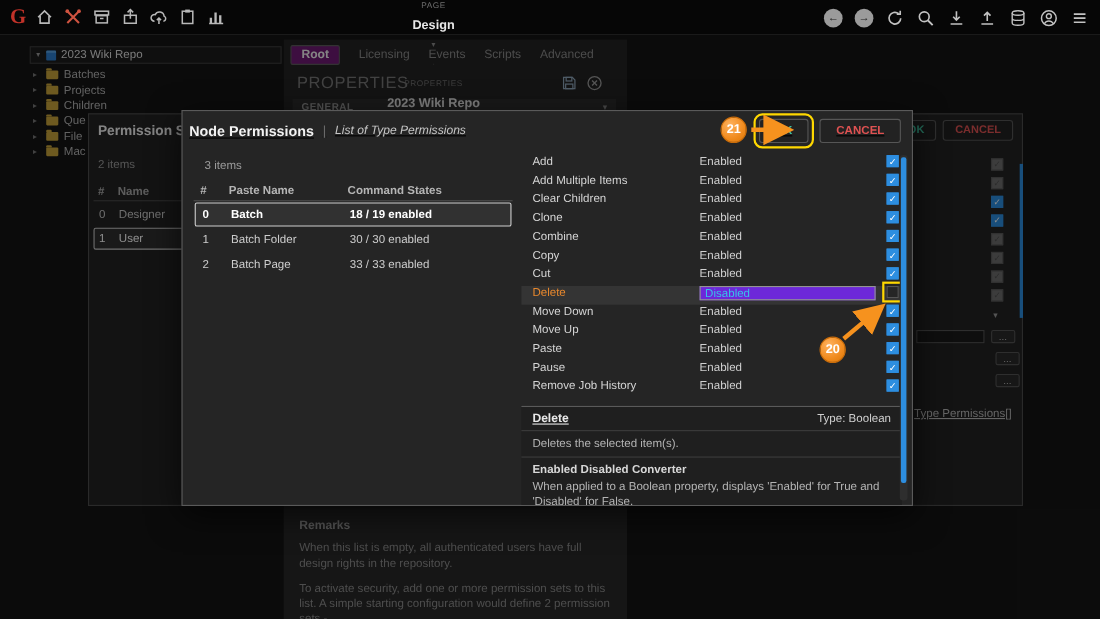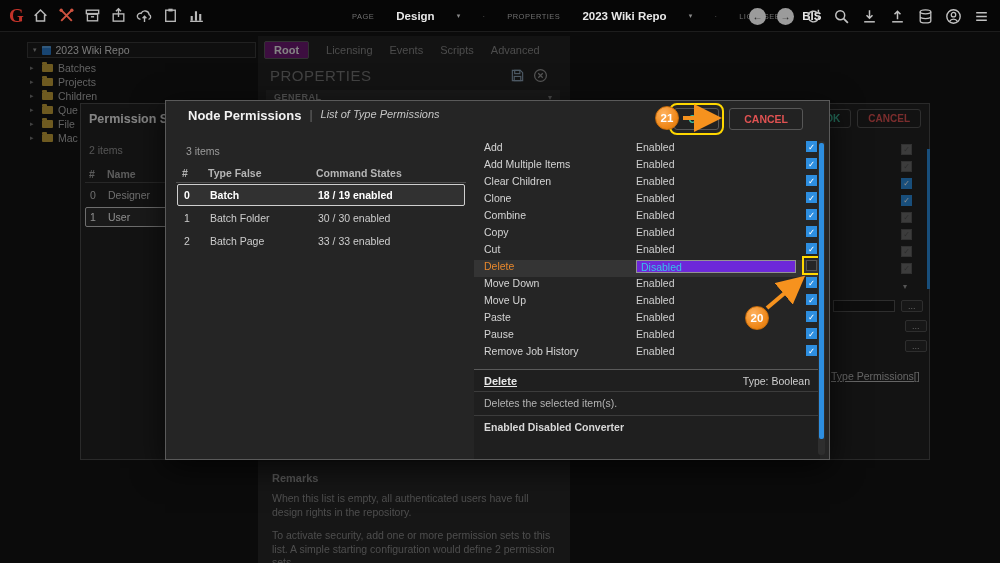--- a/index.html
+++ b/index.html
@@ -7,21 +7,21 @@
   #app { position:relative; width:1000px; height:563px; background:#151515; overflow:hidden;
          font-family:"Liberation Sans", sans-serif; }
 
   
   .topbar { position:absolute; left:0; top:0; width:1000px; height:32px; background:#060606;
             border-bottom:1px solid #1d1d1d; display:flex; align-items:center; z-index:6; }
   .logo { font-family:"Liberation Serif", serif; font-weight:bold; font-size:19px; color:#c13229;
           margin:0 8px 0 9px; }
   .tb-icons { display:flex; gap:9px; align-items:center; }
   .tb-icon { width:17px; height:17px; display:block; }
-  .meta { position:absolute; left:352px; top:0; height:32px; display:flex; align-items:center; gap:22px; }
+  .meta { position:absolute; left:352px; top:0; height:32px; display:flex; align-items:center; gap:8px;flex-direction:column; }
   .meta .lab { font-size:7.5px; color:#6f6f6f; letter-spacing:.5px; }
   .meta .val { font-size:11.5px; font-weight:bold; color:#e8e8e8; }
   .meta .car { font-size:7px; color:#8a8a8a; }
   .meta .dot { color:#4a4a4a; font-size:9px; }
   .tb-right { position:absolute; right:10px; top:0; height:32px; display:flex; gap:11px; align-items:center; }
   .circ-btn { width:17px; height:17px; border-radius:50%; background:#9b9b9b; color:#1c1c1c;
               font-size:10px; line-height:17px; text-align:center; font-weight:bold; }
 
   
   .sidebar-root { position:absolute; left:27px; top:42px; width:229px; height:16px; z-index:1;
@@ -86,21 +86,21 @@
   .dots3 { position:absolute; left:824px; top:236px; }
   .ps-link { position:absolute; left:750px; top:266px; font-size:10.5px; color:#b8b8b8; text-decoration:underline; }
   .ps-scroll { position:absolute; left:846px; top:45px; width:3px; height:140px; background:#2d8ee0; }
 
   
   .dim { position:absolute; left:0; top:32px; width:1000px; height:531px; background:rgba(0,0,0,.45); z-index:10; }
 
   
   .modal { position:absolute; left:165px; top:100px; width:665px; height:360px; background:#252525;
            border:1px solid #5a5a5a; z-index:20; box-shadow:0 8px 30px rgba(0,0,0,.7); overflow:hidden; }
-  .modal-header { display:flex; align-items:flex-start; padding:7px 22px; gap:8px; }
+  .modal-header { display:flex; align-items:center; padding:7px 6px; gap:8px;text-decoration:underline; }
   .m-title { font-size:13px; font-weight:bold; color:#f2f2f2; white-space:nowrap; }
   .m-sep { color:#6a6a6a; font-size:12px; }
   .m-sub { font-size:11px; font-style:italic; color:#c6c6c6; white-space:nowrap; }
   .m-buttons { margin-left:auto; display:flex; gap:10px; margin-right:4px; }
   .btn.big { padding:4px 14px; font-size:10.5px; }
   .ok-callout { outline:2px solid #ffd800; outline-offset:3px; }
   .m-left { position:absolute; left:10px; top:36px; width:290px; }
   .m-count { font-size:10.5px; color:#9c9c9c; padding:8px 10px 7px; }
   .m-thead { display:grid; grid-template-columns:26px 108px 1fr; padding:3px 6px; border-bottom:1px solid #4e4e4e;
              font-size:10.5px; font-weight:bold; color:#b5b5b5; }
@@ -350,21 +350,21 @@
       <span class="m-sub">List of Type Permissions</span>
       <span class="m-buttons">
         <span class="btn ok big ok-callout">OK</span>
         <span class="btn cancel big">CANCEL</span>
       </span>
     </div>
     <div class="m-left">
       <div class="m-count">3 items</div>
       <div class="m-thead">
         <span>#</span>
-        <span>Type False</span>
+        <span>Paste Name</span>
         <span>Command States</span>
       </div>
       <div id="type-rows">
           <div class="type-row sel">
             <span>0</span>
             <span>Batch</span>
             <span>18 / 19 enabled</span>
           </div>
           <div class="type-row">
             <span>1</span>
@@ -447,20 +447,21 @@
           </div>
         </div>
     </div>
     <div class="m-detail">
       <div class="d-head">
         <span class="d-title">Delete</span>
         <span class="d-type">Type: Boolean</span>
       </div>
       <div class="d-desc">Deletes the selected item(s).</div>
       <div class="d-conv-title">Enabled Disabled Converter</div>
+      <div class="d-conv-text">When applied to a Boolean property, displays 'Enabled' for True and 'Disabled' for False.</div>
     </div>
     <div class="m-scroll">
       <div class="m-thumb"></div>
     </div>
   </div>
 
   <svg class="arrows" width="1000" height="563">
     <defs>
       <marker id="ah" markerWidth="7" markerHeight="7" refX="5" refY="3.5" orient="auto">
         <path d="M0 0 L7 3.5 L0 7 Z" fill="#f6921e"></path>

